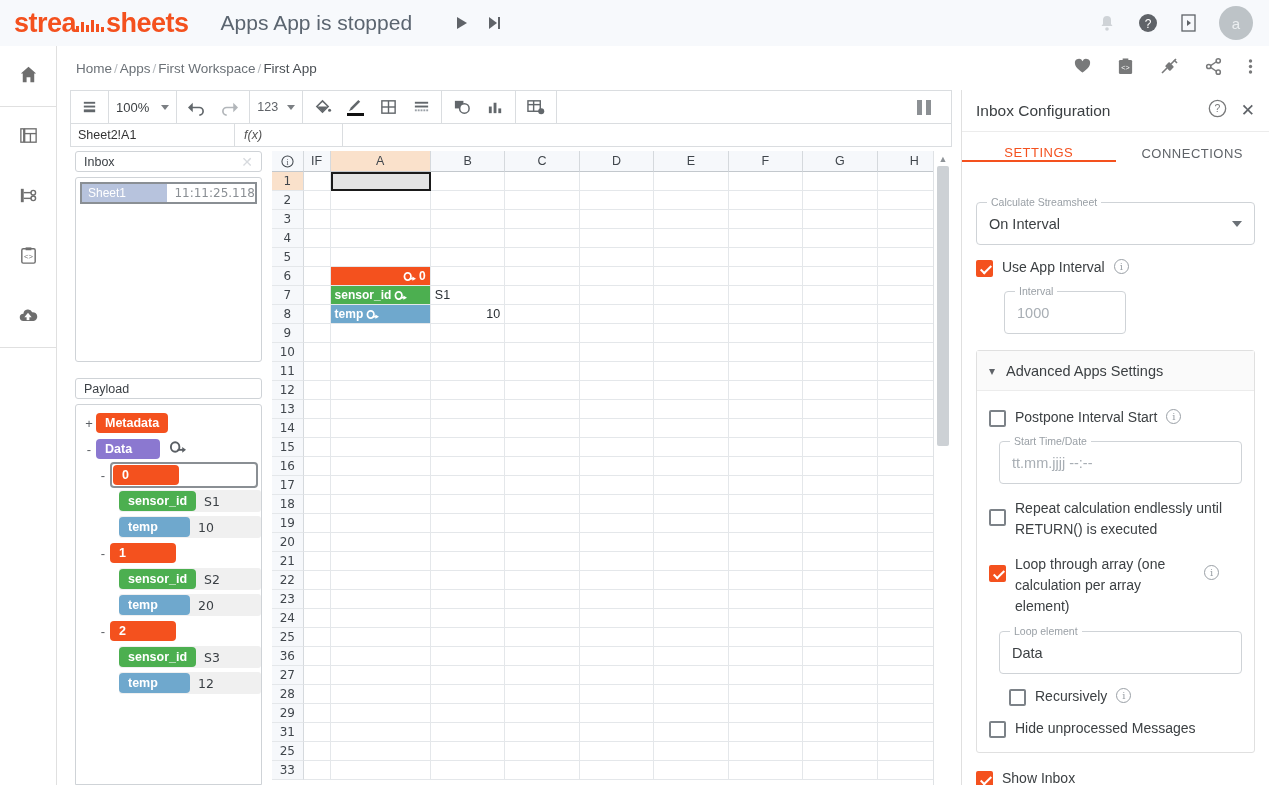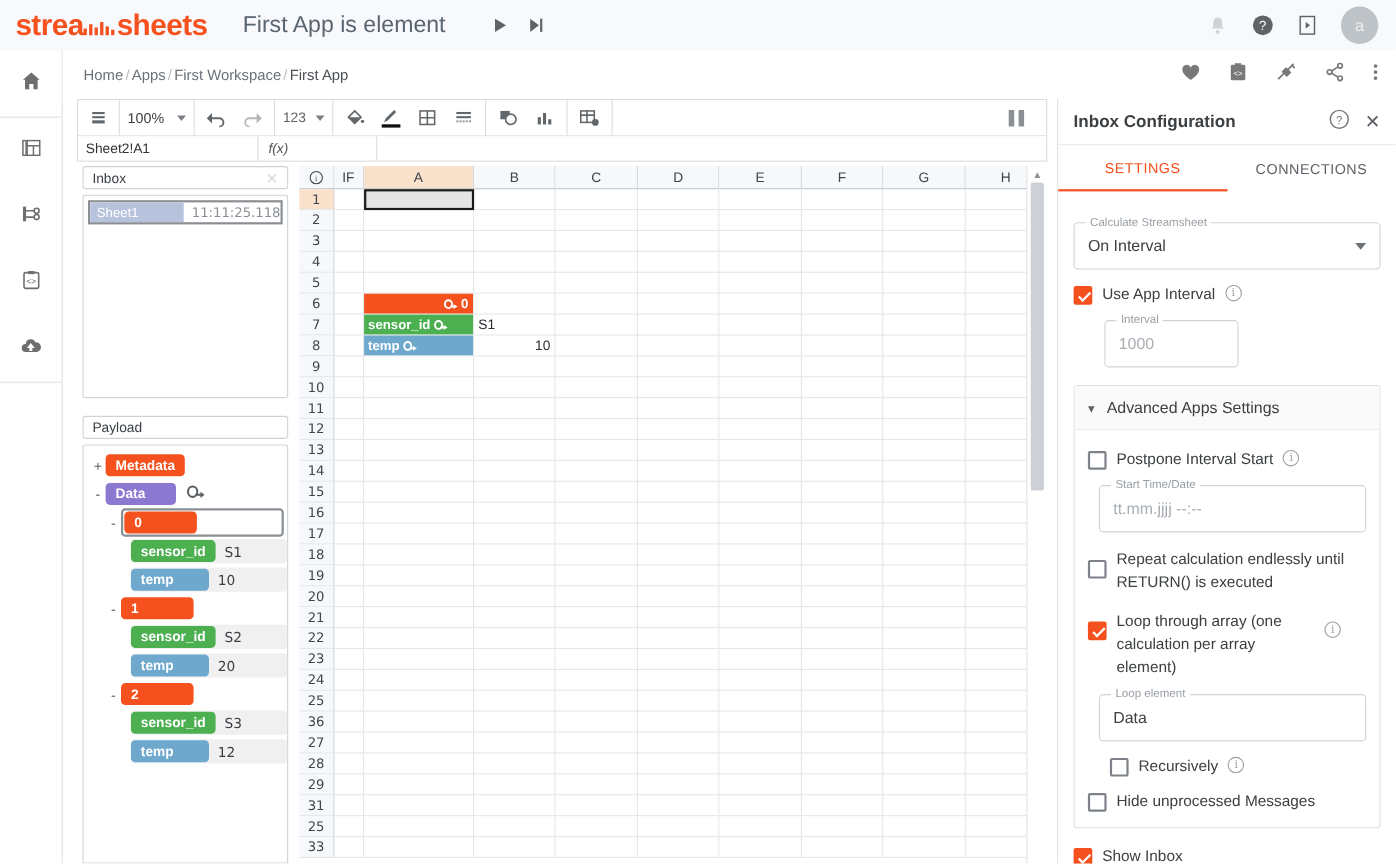--- a/index.html
+++ b/index.html
@@ -141,23 +141,23 @@
   .cell.num { justify-content: flex-end; }
   .cellchip { width: 100%; height: 100%; display: flex; align-items: center; color: #fff; font-weight: bold; font-size: 12px; padding: 0 4px; }
   .cellchip.rt { justify-content: flex-end; }
   .vscroll { position: absolute; top: 151px; left: 933px; width: 19px; height: 634px; background: #fff; border-left: 1px solid #dfe2e5; }
   .vscroll .up { height: 15px; display: flex; align-items: center; justify-content: center; color: #8e9397; font-size: 9px; }
   .vscroll .thumb { margin: 0 3px; height: 280px; background: #cdd1d5; border-radius: 2px; }
 
   
   .rpanel { position: absolute; top: 90px; left: 961px; width: 308px; height: 695px; background: #fff; border-left: 1px solid #e0e0e0; }
   .rp-head { height: 42px; display: flex; align-items: center; padding: 0 14px; border-bottom: 1px solid #ececec; }
-  .rp-title { font-size: 15.5px; color: #3c4043; font-weight: bold; }
+  .rp-title { font-size: 15.5px; color: #3c4043; }
   .rp-head .ic { margin-left: auto; color: #78797a; cursor: pointer; display: flex; gap: 14px; align-items: center; }
-  .tabs { display: flex; height: 42px; }
+  .tabs { display: flex; height: 42px; align-items: center; }
   .tab { flex: 1; display: flex; align-items: center; justify-content: center; font-size: 13px; letter-spacing: 0.5px; color: #5f6368; cursor: pointer; }
   .tab.active { color: #f4511e; border-bottom: 2px solid #f4511e; }
   .rp-body { padding: 14px; }
   .field { position: relative; border: 1px solid #cfd3d7; border-radius: 4px; height: 43px; display: flex; align-items: center; padding: 0 12px; margin-top: 14px; }
   .field .lab { position: absolute; top: -7px; left: 10px; background: #fff; padding: 0 4px; font-size: 10.5px; color: #9aa0a6; }
   .field .val { font-size: 14.5px; color: #3c4043; }
   .field .val.ph { color: #a8aeb4; }
   .field .dd { margin-left: auto; width: 0; height: 0; border-left: 5px solid transparent; border-right: 5px solid transparent; border-top: 6px solid #6b7177; }
   .ckrow { display: flex; align-items: flex-start; margin-top: 14px; gap: 9px; }
   .cbox { width: 17px; height: 17px; border: 2px solid #7c8288; border-radius: 2px; flex-shrink: 0; margin-top: 1px; cursor: pointer; background: #fff; }
@@ -175,21 +175,21 @@
 </style>
 </head>
 <body>
 
 <div class="topbar">
   <div class="logo">
     <span class="o1">strea</span><span class="dots">
       <i style="left:0px;height:6px"></i><i style="left:5px;height:10px"></i><i style="left:10px;height:7px"></i><i style="left:15px;height:12px"></i><i style="left:20px;height:8px"></i><i style="left:25px;height:5px"></i>
     </span><span class="o1">sheets</span>
   </div>
-  <div class="apptitle">First App is element</div>
+  <div class="apptitle">Apps App is stopped</div>
   <div class="playbtns">
     <span class="tb-icon">
       <svg width="15" height="16" viewBox="0 0 15 16">
           <polygon points="3,2 13,8 3,14" fill="#5f6368"></polygon>
         </svg>
     </span>
     <span class="tb-icon">
       <svg width="15" height="16" viewBox="0 0 15 16">
           <polygon points="2,2 10,8 2,14" fill="#5f6368"></polygon>
           <rect x="11" y="2" width="2" height="12" fill="#5f6368"></rect>

